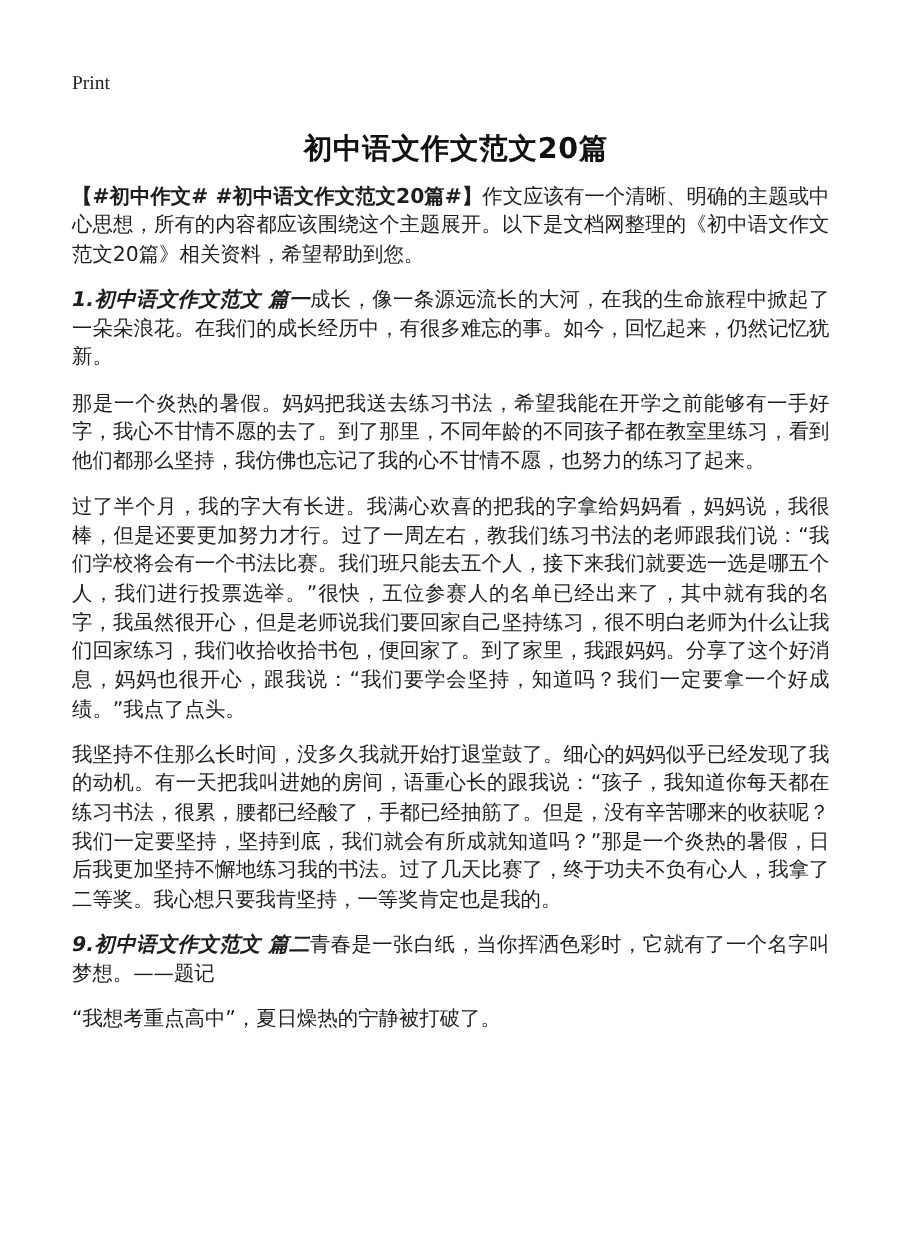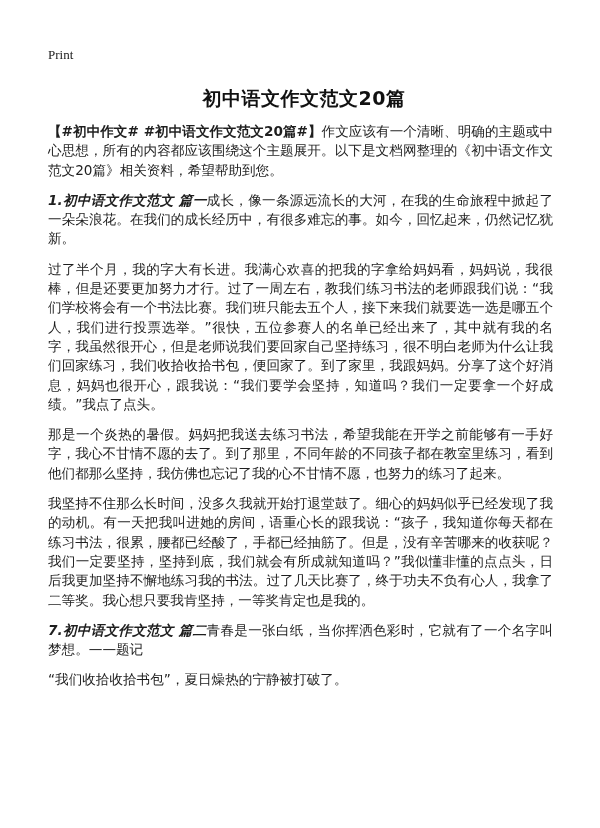--- a/index.html
+++ b/index.html
@@ -57,20 +57,20 @@
 
 <div class="page">
   <div class="print-label">Print</div>
 
   <h1 class="doc-title">初中语文作文范文20篇</h1>
 
   <div class="content">
     <p><span class="intro-tag">【#初中作文# #初中语文作文范文20篇#】</span><span>作文应该有一个清晰、明确的主题或中心思想，所有的内容都应该围绕这个主题展开。以下是文档网整理的《初中语文作文范文20篇》相关资料，希望帮助到您。</span></p>
 
     <p><span class="section-head">1.初中语文作文范文 篇一</span><span>成长，像一条源远流长的大河，在我的生命旅程中掀起了一朵朵浪花。在我们的成长经历中，有很多难忘的事。如今，回忆起来，仍然记忆犹新。</span></p>
+    <p>那是一个炎热的暑假。妈妈把我送去练习书法，希望我能在开学之前能够有一手好字，我心不甘情不愿的去了。到了那里，不同年龄的不同孩子都在教室里练习，看到他们都那么坚持，我仿佛也忘记了我的心不甘情不愿，也努力的练习了起来。</p>
     <p>过了半个月，我的字大有长进。我满心欢喜的把我的字拿给妈妈看，妈妈说，我很棒，但是还要更加努力才行。过了一周左右，教我们练习书法的老师跟我们说：“我们学校将会有一个书法比赛。我们班只能去五个人，接下来我们就要选一选是哪五个人，我们进行投票选举。”很快，五位参赛人的名单已经出来了，其中就有我的名字，我虽然很开心，但是老师说我们要回家自己坚持练习，很不明白老师为什么让我们回家练习，我们收拾收拾书包，便回家了。到了家里，我跟妈妈。分享了这个好消息，妈妈也很开心，跟我说：“我们要学会坚持，知道吗？我们一定要拿一个好成绩。”我点了点头。</p>
-    <p>那是一个炎热的暑假。妈妈把我送去练习书法，希望我能在开学之前能够有一手好字，我心不甘情不愿的去了。到了那里，不同年龄的不同孩子都在教室里练习，看到他们都那么坚持，我仿佛也忘记了我的心不甘情不愿，也努力的练习了起来。</p>
-    <p>我坚持不住那么长时间，没多久我就开始打退堂鼓了。细心的妈妈似乎已经发现了我的动机。有一天把我叫进她的房间，语重心长的跟我说：“孩子，我知道你每天都在练习书法，很累，腰都已经酸了，手都已经抽筋了。但是，没有辛苦哪来的收获呢？我们一定要坚持，坚持到底，我们就会有所成就知道吗？”我似懂非懂的点点头，日后我更加坚持不懈地练习我的书法。过了几天比赛了，终于功夫不负有心人，我拿了二等奖。我心想只要我肯坚持，一等奖肯定也是我的。</p>
+    <p>我坚持不住那么长时间，没多久我就开始打退堂鼓了。细心的妈妈似乎已经发现了我的动机。有一天把我叫进她的房间，语重心长的跟我说：“孩子，我知道你每天都在练习书法，很累，腰都已经酸了，手都已经抽筋了。但是，没有辛苦哪来的收获呢？我们一定要坚持，坚持到底，我们就会有所成就知道吗？”那是一个炎热的暑假，日后我更加坚持不懈地练习我的书法。过了几天比赛了，终于功夫不负有心人，我拿了二等奖。我心想只要我肯坚持，一等奖肯定也是我的。</p>
 
-    <p><span class="section-head">7.初中语文作文范文 篇二</span><span>青春是一张白纸，当你挥洒色彩时，它就有了一个名字叫梦想。——题记</span></p>
-    <p>“我们收拾收拾书包”，夏日燥热的宁静被打破了。</p>
+    <p><span class="section-head">9.初中语文作文范文 篇二</span><span>青春是一张白纸，当你挥洒色彩时，它就有了一个名字叫梦想。——题记</span></p>
+    <p>“我想考重点高中”，夏日燥热的宁静被打破了。</p>
   </div>
 </div>
 
 </body></html>

